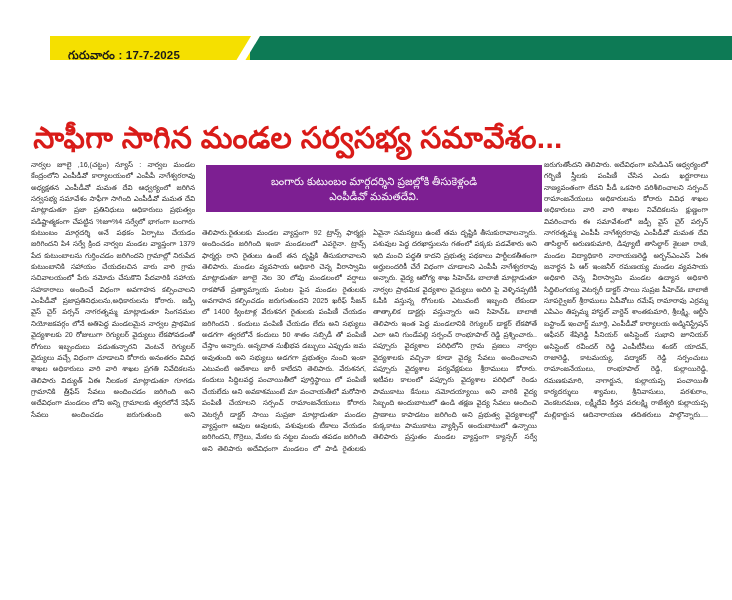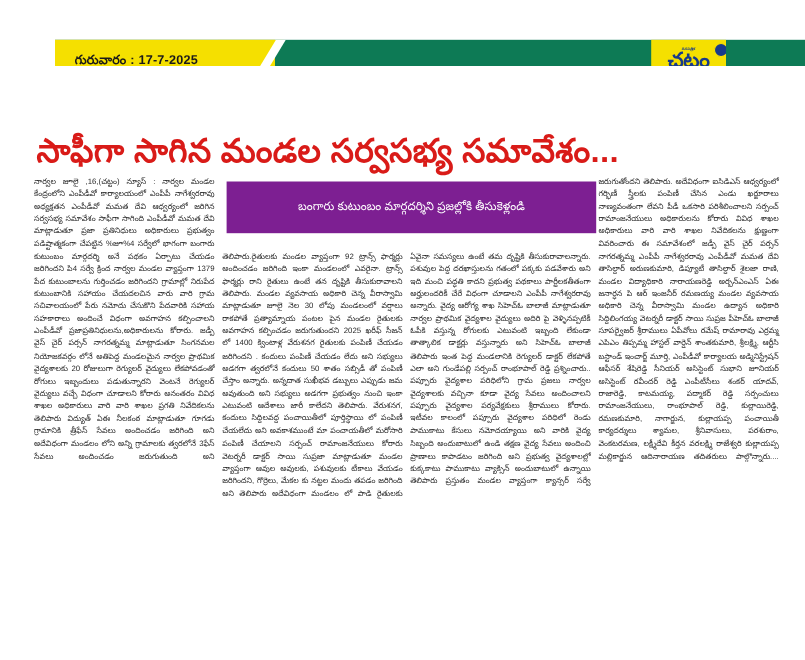--- a/index.html
+++ b/index.html
@@ -185,29 +185,20 @@
 </style>
 </head>
 <body>
 
 <div class="masthead">
   <div class="masthead-green"></div>
   <div class="masthead-yellow"></div>
   <div class="masthead-wedge"></div>
   <div class="masthead-slash"></div>
   <div class="masthead-date">గురువారం : 17-7-2025</div>
-  <div class="logo-plate">
-    <div class="logo-tiny-top">దినపత్రిక</div>
-    <div class="logo-word">చట్టం</div>
-    <div class="logo-emblem"></div>
-    <div class="logo-subline">
-      <span>తెలుగు దినపత్రిక</span>
-      <span>వార్తలు</span>
-    </div>
-  </div>
 </div>
 
 <h1 class="headline">సాఫీగా సాగిన మండల సర్వసభ్య సమావేశం...</h1>
 
 <div class="columns">
   <div class="col">
     <p>నార్వల జూలై ,16,(చట్టం) న్యూస్ : నార్వల మండల కేంద్రంలోని ఎంపీడీవో కార్యాలయంలో ఎంపీపీ నాగేశ్వరరావు అధ్యక్షతన ఎంపీడీవో మమత దేవి ఆధ్వర్యంలో జరిగిన సర్వసభ్య సమావేశం సాఫీగా సాగింది ఎంపీడీవో మమత దేవి మాట్లాడుతూ ప్రజా ప్రతినిధులు అధికారులు ప్రభుత్వం పడిష్టాత్మకంగా చేపట్టిన %జూ%4 సర్వేలో భాగంగా బంగారు కుటుంబం మార్గదర్శి అనే పథకం ఏర్పాటు చేయడం జరిగిందని పి4 సర్వే క్రింద నార్వల మండల వ్యాప్తంగా 1379 పేద కుటుంబాలను గుర్తించడం జరిగిందని గ్రామాల్లో నిరుపేద కుటుంబానికి సహాయం చేయదలచిన వారు వారి గ్రామ సచివాలయంలో పేరు నమోదు చేసుకొని పేదవారికి సహాయ సహకారాలు అందించే విధంగా అవగాహన కల్పించాలని ఎంపీడీవో ప్రజాప్రతినిధులను,అధికారులను కోరారు. జడ్పీ వైస్ చైర్ పర్సన్ నాగరత్నమ్మ మాట్లాడుతూ సింగనమల నియోజకవర్గం లోనే అతిపెద్ద మండలమైన నార్వల ప్రాథమిక వైద్యశాలకు 20 రోజులుగా రెగ్యులర్ వైద్యులు లేకపోవడంతో రోగులు ఇబ్బందులు పడుతున్నారని వెంటనే రెగ్యులర్ వైద్యులు వచ్చే విధంగా చూడాలని కోరారు అనంతరం వివిధ శాఖల అధికారులు వారి వారి శాఖల ప్రగతి నివేదికలను తెలిపారు విద్యుత్ ఏఈ నీలకంఠ మాట్లాడుతూ గూగడు గ్రామానికి త్రీఫేస్ సేవలు అందించడం జరిగింది అని అదేవిధంగా మండలం లోని అన్ని గ్రామాలకు త్వరలోనే 3ఫేస్ సేవలు అందించడం జరుగుతుంది అని</p>
   </div>
   <div class="col col-offset">
     <p>తెలిపారు.రైతులకు మండల వ్యాప్తంగా 92 ట్రాన్స్ ఫార్మర్లు అందించడం జరిగింది ఇంకా మండలంలో ఎవరైనా. ట్రాన్స్ ఫార్మర్లు రాని రైతులు ఉంటే తన దృష్టికి తీసుకురావాలని తెలిపారు. మండల వ్యవసాయ అధికారి చెన్న వీరాస్వామి మాట్లాడుతూ జూలై నెల 30 లోపు మండలంలో వర్షాలు రాకపోతే ప్రత్యామ్నాయ పంటల పైన మండల రైతులకు అవగాహన కల్పించడం జరుగుతుందని 2025 ఖరీఫ్ సీజన్ లో 1400 క్వింటాళ్ల వేరుశనగ రైతులకు పంపిణీ చేయడం జరిగిందని . కందులు పంపిణీ చేయడం లేదు అని సభ్యులు అడగగా త్వరలోనే కందులు 50 శాతం సబ్సిడీ తో పంపిణీ చేస్తాం అన్నారు. అన్నదాత సుఖీభవ డబ్బులు ఎప్పుడు జమ అవుతుంది అని సభ్యులు అడగగా ప్రభుత్వం నుంచి ఇంకా ఎటువంటి ఆదేశాలు జారీ కాలేదని తెలిపారు. వేరుశనగ, కందులు సిద్దిలవద్ద పంచాయితీలో పూర్తిస్థాయి లో పంపిణీ చేయలేదు అని అవకాశముంటే మా పంచాయతీలో మరోసారి పంపిణీ చేయాలని సర్పంచ్ రామాంజనేయులు కోరారు వెటర్నరీ డాక్టర్ సాయి సుప్రజా మాట్లాడుతూ మండల వ్యాప్తంగా ఆవుల అవులకు, పశువులకు టీకాలు వేయడం జరిగిందని, గొర్రెలు, మేకల కు నట్టల మందు తపడం జరిగింది అని తెలిపారు అదేవిధంగా మండలం లో పాడి రైతులకు</p>
@@ -216,14 +207,15 @@
     <p>ఏవైనా సమస్యలు ఉంటే తమ దృష్టికి తీసుకురావాలన్నారు. పశువుల పెద్ద దరఖాస్తులను గతంలో పక్కకు పడవేశారు అని ఇది మంచి పద్ధతి కాదని ప్రభుత్వ పథకాలు పార్టీలకతీతంగా అర్హులందరికీ చేరే విధంగా చూడాలని ఎంపీపీ నాగేశ్వరరావు అన్నారు. వైద్య ఆరోగ్య శాఖ సిహెచ్ఓ బాలాజీ మాట్లాడుతూ నార్వల ప్రాథమిక వైద్యశాల వైద్యులు అదిరి పై వెళ్ళినప్పటికీ ఓపీకి వస్తున్న రోగులకు ఎటువంటి ఇబ్బంది లేకుండా తాత్కాలిక డాక్టర్లు వస్తున్నారు అని సిహెచ్ఓ బాలాజీ తెలిపారు ఇంత పెద్ద మండలానికి రెగ్యులర్ డాక్టర్ లేకపోతే ఎలా అని గుండేపల్లి సర్పంచ్ రాంభూపాల్ రెడ్డి ప్రశ్నించారు.. పప్పూరు వైద్యశాల పరిధిలోని గ్రామ ప్రజలు నార్వల వైద్యశాలకు వచ్చినా కూడా వైద్య సేవలు అందించాలని పప్పూరు వైద్యశాల పర్యవేక్షకులు శ్రీరాములు కోరారు. ఇటీవల కాలంలో పప్పూరు వైద్యశాల పరిధిలో రెండు పాముకాటు కేసులు నమోదయ్యాయి అని వారికి వైద్య సిబ్బంది అందుబాటులో ఉండి తక్షణ వైద్య సేవలు అందించి ప్రాణాలు కాపాడటం జరిగింది అని ప్రభుత్వ వైద్యశాలల్లో కుక్కకాటు పాముకాటు వ్యాక్సిన్ అందుబాటులో ఉన్నాయి తెలిపారు ప్రస్తుతం మండల వ్యాప్తంగా క్యాన్సర్ సర్వే</p>
   </div>
   <div class="col">
     <p>జరుగుతోందని తెలిపారు. అదేవిధంగా ఐసిడిఎస్ ఆధ్వర్యంలో గర్భిణీ స్త్రీలకు పంపిణీ చేసిన ఎండు ఖర్జూరాలు నాణ్యవంతంగా లేవని పీడీ ఒకసారి పరిశీలించాలని సర్పంచ్ రామాంజనేయులు అధికారులను కోరారు వివిధ శాఖల అధికారులు వారి వారి శాఖల నివేదికలను క్షుణ్ణంగా వివరించారు ఈ సమావేశంలో జడ్పీ వైస్ చైర్ పర్సన్ నాగరత్నమ్మ ఎంపీపీ నాగేశ్వరరావు ఎంపీడీవో మమత దేవి తాసిల్దార్ అరుణకుమారి, డిప్యూటీ తాసిల్దార్ శైలజా రాణి, మండల విద్యాధికారి నారాయణరెడ్డి అర్బన్ఎంఎస్ ఏఈ జనార్ధన పి ఆర్ ఇంజనీర్ రమణయ్య మండల వ్యవసాయ అధికారి చెన్న వీరాస్వామి మండల ఉద్యాన అధికారి సిద్దిలింగయ్య వెటర్నరీ డాక్టర్ సాయి సుప్రజ పీహెచ్ఓ బాలాజీ సూపర్వైజర్ శ్రీరాములు ఏపీవోలు రమేష్ రామారావు ఎర్రమ్మ ఎపిఎం తిప్పమ్మ హాస్టల్ వార్డెన్ శాంతకుమారి, శ్రీలక్ష్మి, ఆర్టీసి బస్టాండ్ ఇంచార్జ్ మూర్తి, ఎంపీడీవో కార్యాలయ అడ్మినిస్ట్రేషన్ ఆఫీసర్ శేషిరెడ్డి సీనియర్ అసిస్టెంట్ సుభాని జూనియర్ అసిస్టెంట్ రవీందర్ రెడ్డి ఎంపీటీసీలు శంకర్ యాదవ్, రాజారెడ్డి, కాటమయ్య, పద్మాకర్ రెడ్డి సర్పంచులు రామాంజనేయులు, రాంభూపాల్ రెడ్డి, కుల్లాయిరెడ్డి, రమణకుమారి, నాగార్జున, కుల్లాయప్ప పంచాయితీ కార్యదర్శులు శ్యామల, శ్రీనివాసులు, పరశురాం, వెంకటరమణ, లక్ష్మీదేవి కీర్తన వరలక్ష్మి రాజేశ్వరి కుల్లాయప్ప మల్లికార్జున ఆదినారాయణ తదితరులు పాల్గొన్నారు....</p>
   </div>
 </div>
 
 <div class="callout">
   <div class="callout-text">
     <span>బంగారు కుటుంబం మార్గదర్శిని ప్రజల్లోకి తీసుకెళ్లండి</span>
+    <span class="callout-line2">ఎంపీడీవో మమతదేవి.</span>
   </div>
 </div>
 
 </body></html>

